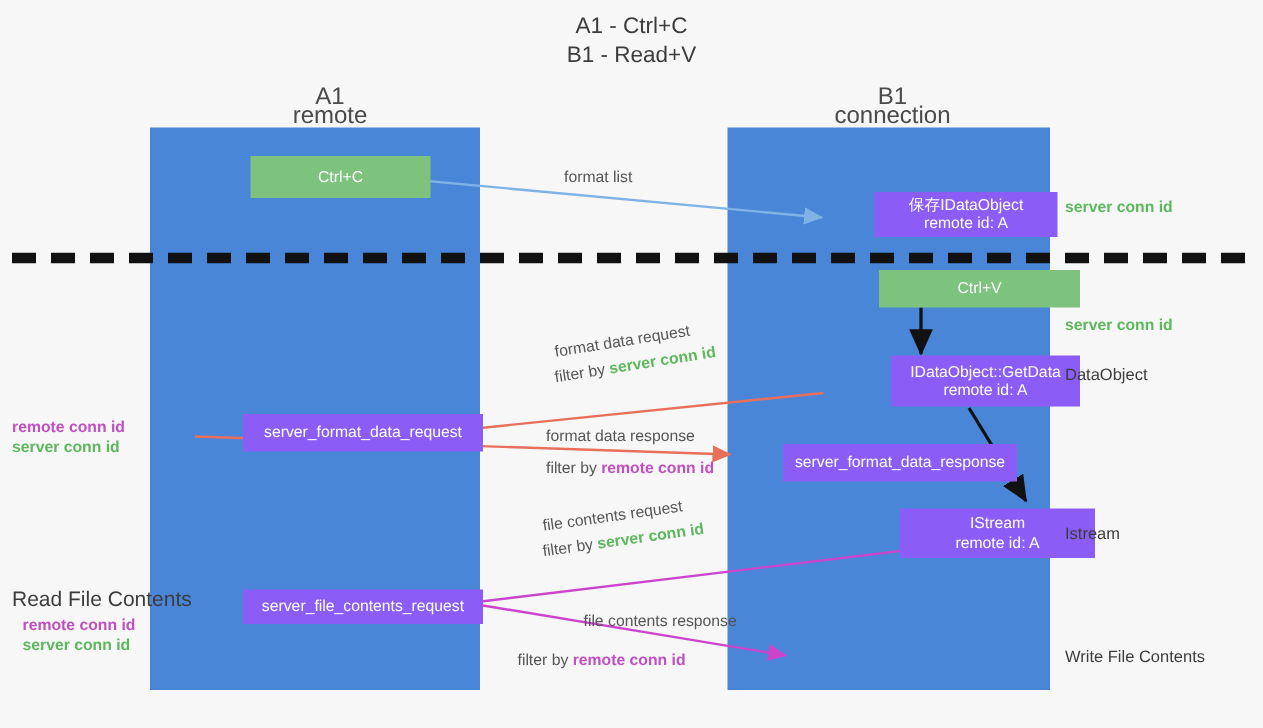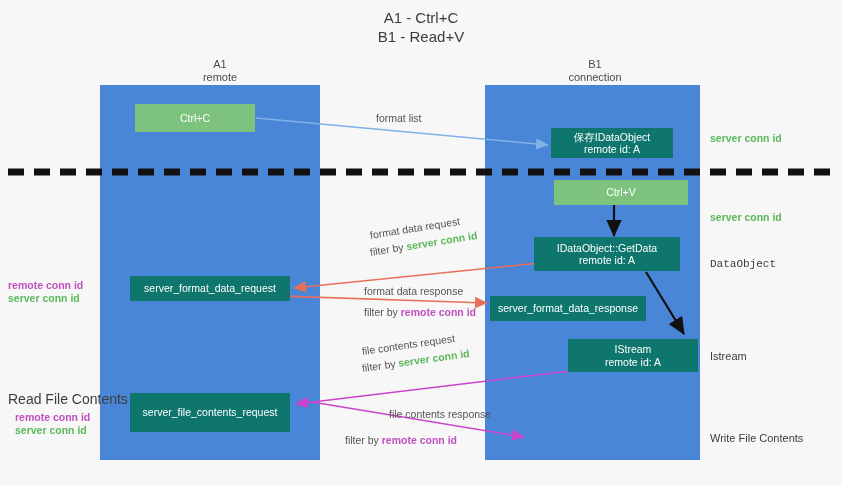--- a/index.html
+++ b/index.html
@@ -15,36 +15,37 @@
   .abs{position:absolute;}
 
   
   .title{
     left:0;top:8px;width:842px;text-align:center;
     font-size:15px;color:#3c3c3c;line-height:19px;
   }
 
   
   .lane-head{
-    text-align:center;font-size:11px;color:#4a4a4a;line-height:13px;
+    text-align:center;font-size:16px;color:#4a4a4a;line-height:13px;
   }
 
   
   .lane{background:#4a86d8;}
 
   
   .box{
     box-sizing:border-box;
     display:flex;flex-direction:column;
     align-items:center;justify-content:center;
     color:#ffffff;font-size:10.5px;line-height:12.5px;
     text-align:center;
+    margin-left:32px;
   }
   .box.green{background:#7dc27d;}
-  .box.orange{background:#0f766e;}
+  .box.orange{background:#8b5cf6;}
   .box .l2{font-size:10.5px;}
 
   
   .lbl{font-size:10.5px;line-height:13px;color:#555;white-space:nowrap;}
   .lbl.dark{color:#3c3c3c;font-size:14px;}
   .green-t{color:#5cb85c;font-weight:bold;}
   .magenta-t{color:#c050c0;font-weight:bold;}
   .rot-a{transform:rotate(-9deg);transform-origin:left top;}
   .rot-b{transform:rotate(-8deg);transform-origin:left top;}
 
@@ -114,39 +115,39 @@
 
   <div class="abs box orange" style="left:551px;top:128px;width:122px;height:30px;">
     <span>保存IDataObject</span>
     <span class="l2">remote id: A</span>
   </div>
 
   <div class="abs box green" style="left:554px;top:180px;width:134px;height:25px;">
     <span>Ctrl+V</span>
   </div>
 
-  <div class="abs box orange" style="left:534px;top:237px;width:146px;height:34px;">
+  <div class="abs box orange" style="left:562px;top:237px;width:126px;height:34px;">
     <span>IDataObject::GetData</span>
     <span class="l2">remote id: A</span>
   </div>
 
   <div class="abs box orange" style="left:568px;top:339px;width:130px;height:33px;">
     <span>IStream</span>
     <span class="l2">remote id: A</span>
   </div>
 
   <div class="abs box orange" style="left:130px;top:276px;width:160px;height:25px;">
     <span>server_format_data_request</span>
   </div>
 
   <div class="abs box orange" style="left:490px;top:296px;width:156px;height:25px;">
     <span>server_format_data_response</span>
   </div>
 
-  <div class="abs box orange" style="left:130px;top:393px;width:160px;height:39px;">
+  <div class="abs box orange" style="left:130px;top:393px;width:160px;height:23px;">
     <span>server_file_contents_request</span>
   </div>
 
 
   <div class="abs lbl" style="left:376px;top:112px;">format list</div>
 
   <div class="abs" style="left:369px;top:229px;">
     <div class="lbl rot-a">format data request</div>
     <div class="lbl rot-a" style="margin-top:4px;">
       <span>filter by </span><span class="green-t">server conn id</span>
@@ -183,19 +184,19 @@
 
   <div class="abs" style="left:15px;top:411px;">
     <div class="side-lbl magenta-t">remote conn id</div>
     <div class="side-lbl green-t">server conn id</div>
   </div>
 
   <div class="abs side-lbl green-t" style="left:710px;top:132px;">server conn id</div>
 
   <div class="abs side-lbl green-t" style="left:710px;top:211px;">server conn id</div>
 
-  <div class="abs rt-lbl" style="left:710px;top:258px;font-family:Liberation Mono, monospace;">DataObject</div>
+  <div class="abs rt-lbl" style="left:710px;top:244px;">DataObject</div>
 
   <div class="abs rt-lbl" style="left:710px;top:350px;">Istream</div>
 
   <div class="abs rt-lbl" style="left:710px;top:432px;">Write File Contents</div>
 
 </div>
 
 </body></html>

